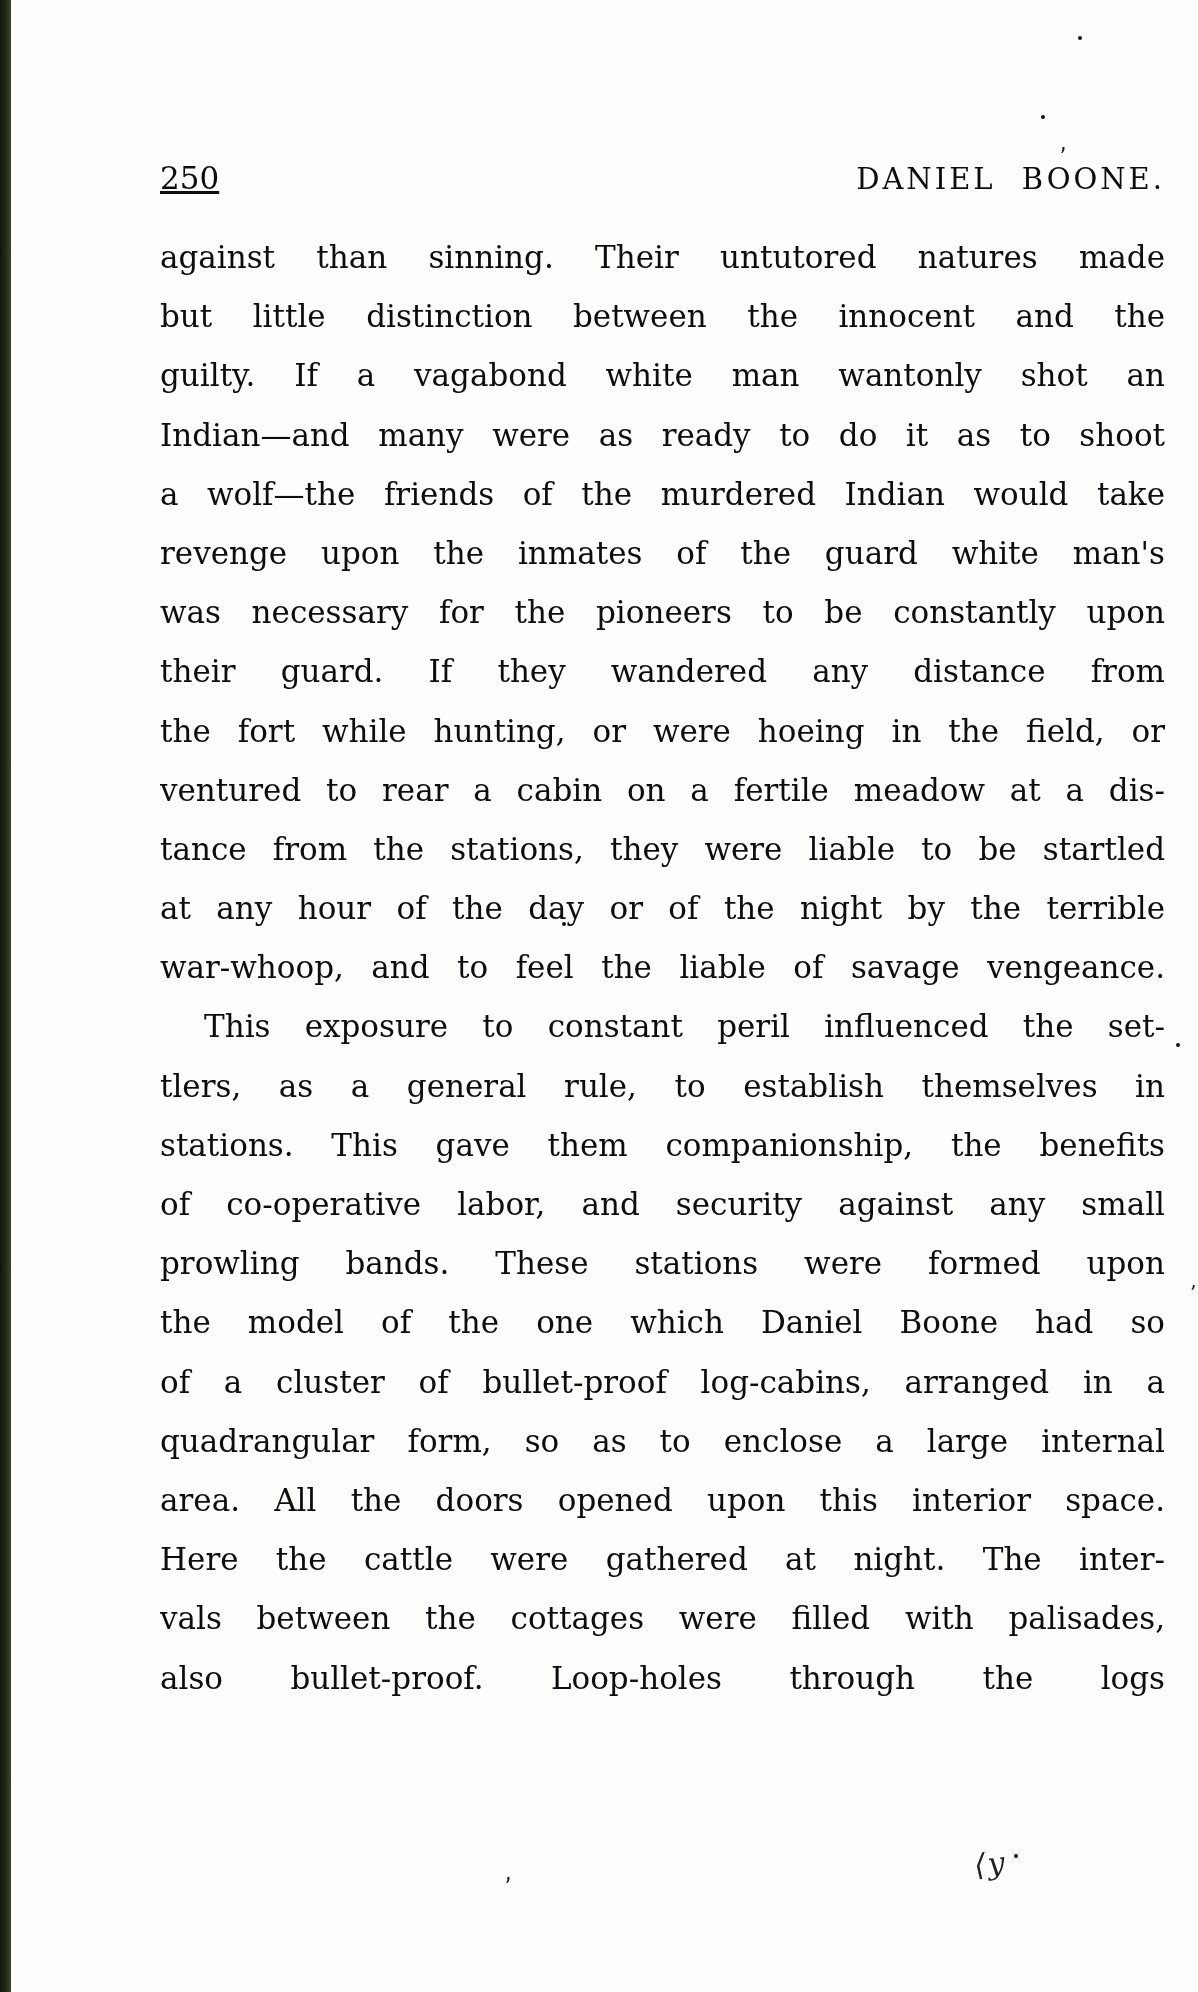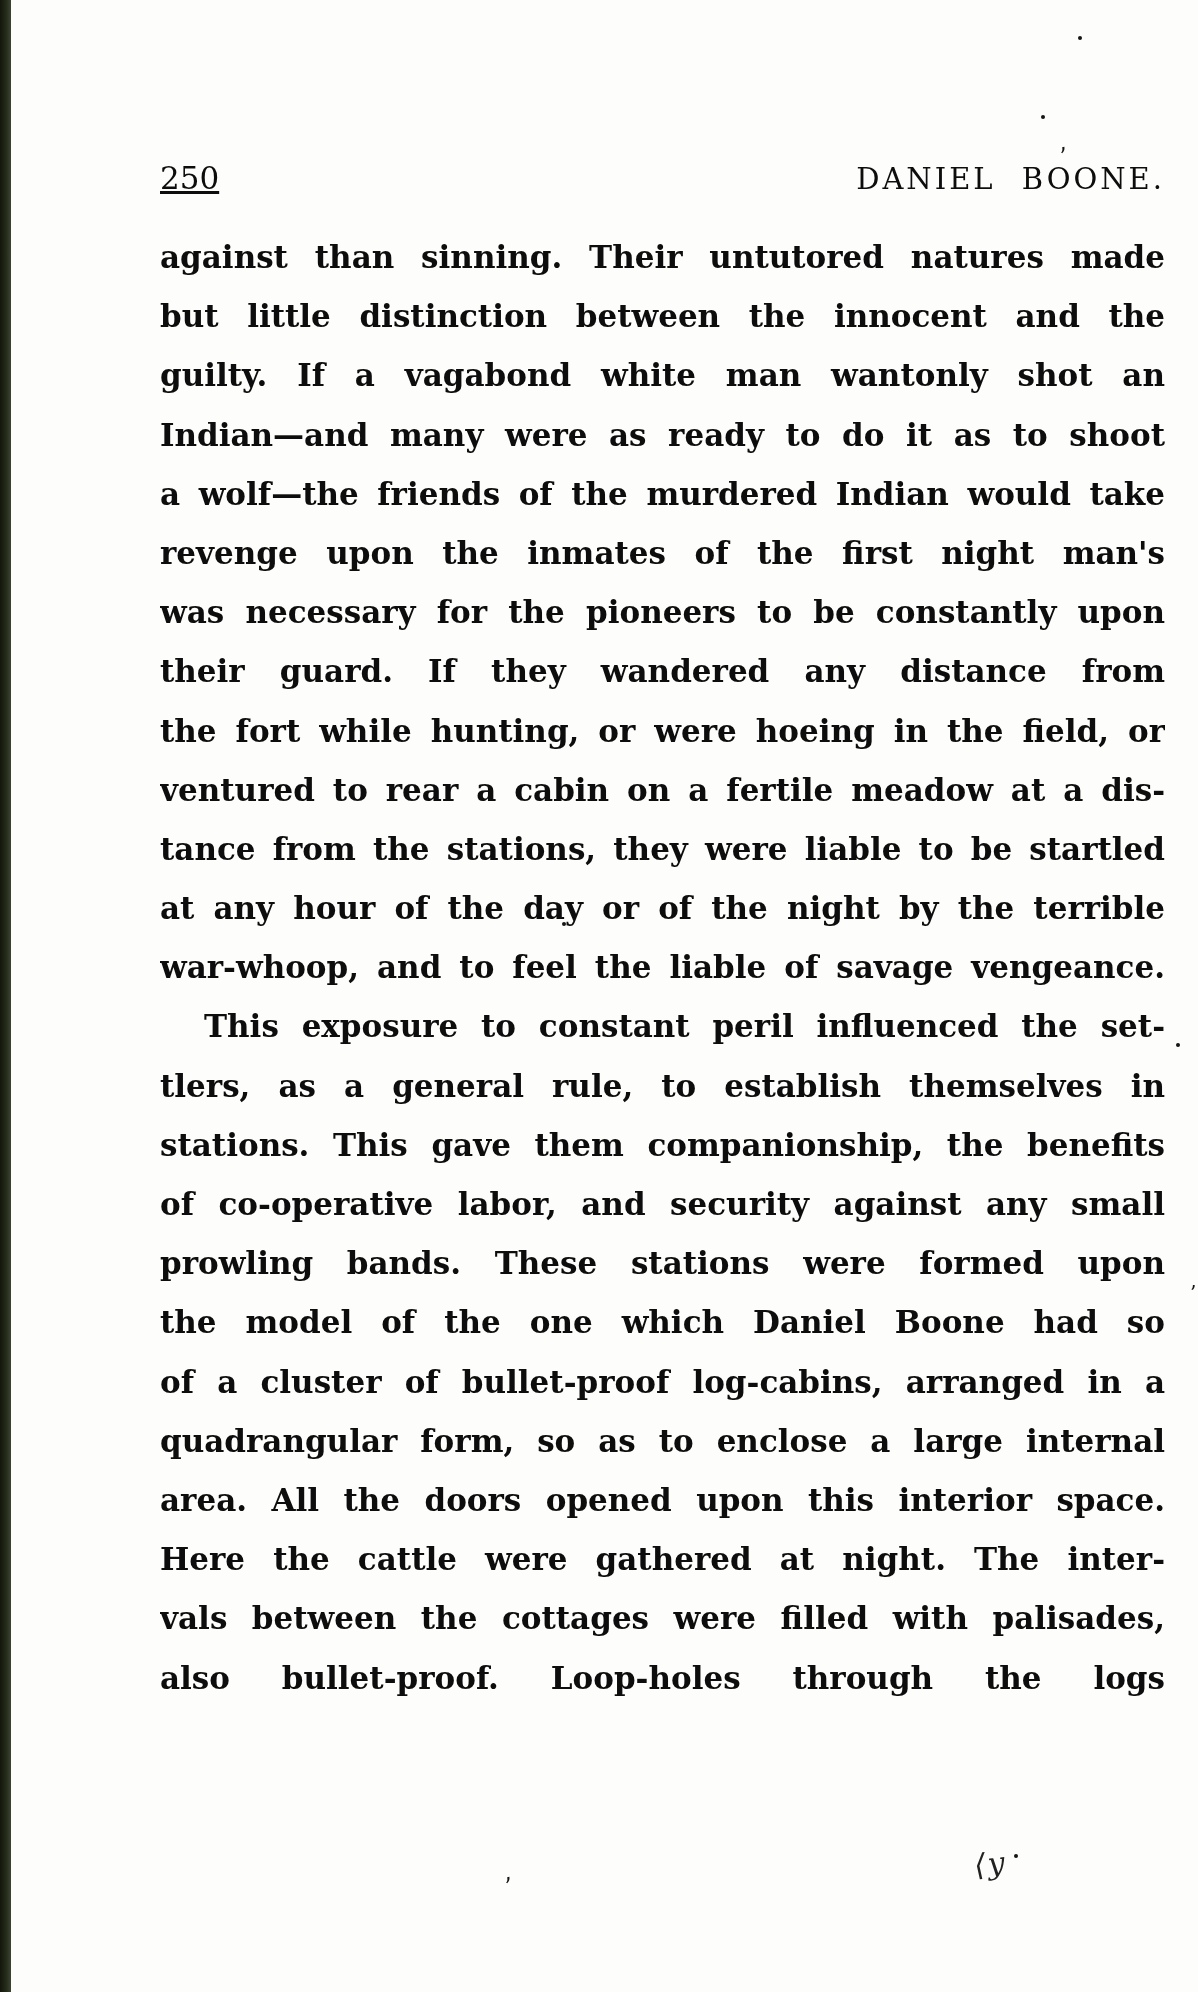--- a/index.html
+++ b/index.html
@@ -27,21 +27,20 @@
   }
   .body-text{
     position:absolute;left:160px;top:228px;width:1005px;
   }
   .line{
     height:59.2px;line-height:59.2px;
     font-size:31px;
     text-align:justify;
     text-align-last:justify;
     overflow:hidden;
-    font-weight:bold;
   }
   .line.indent{
     padding-left:44px;
     box-sizing:border-box;
   }
   .handwriting{
     position:absolute;left:974px;top:1846px;
     font-size:30px;font-style:italic;
     color:#222222;letter-spacing:2px;
     transform:rotate(-6deg);
@@ -69,21 +68,21 @@
   <span class="folio">250</span>
 
   <span class="head-title">DANIEL BOONE.</span>
 
   <main id="body-text" class="body-text">
       <div class="line">against than sinning. Their untutored natures made</div>
       <div class="line">but little distinction between the innocent and the</div>
       <div class="line">guilty. If a vagabond white man wantonly shot an</div>
       <div class="line">Indian—and many were as ready to do it as to shoot</div>
       <div class="line">a wolf—the friends of the murdered Indian would take</div>
-      <div class="line">revenge upon the inmates of the first night man's</div>
+      <div class="line">revenge upon the inmates of the guard white man's</div>
       <div class="line">was necessary for the pioneers to be constantly upon</div>
       <div class="line">their guard. If they wandered any distance from</div>
       <div class="line">the fort while hunting, or were hoeing in the field, or</div>
       <div class="line">ventured to rear a cabin on a fertile meadow at a dis-</div>
       <div class="line">tance from the stations, they were liable to be startled</div>
       <div class="line">at any hour of the day or of the night by the terrible</div>
       <div class="line">war-whoop, and to feel the liable of savage vengeance.</div>
       <div class="line indent">This exposure to constant peril influenced the set-</div>
       <div class="line">tlers, as a general rule, to establish themselves in</div>
       <div class="line">stations. This gave them companionship, the benefits</div>

